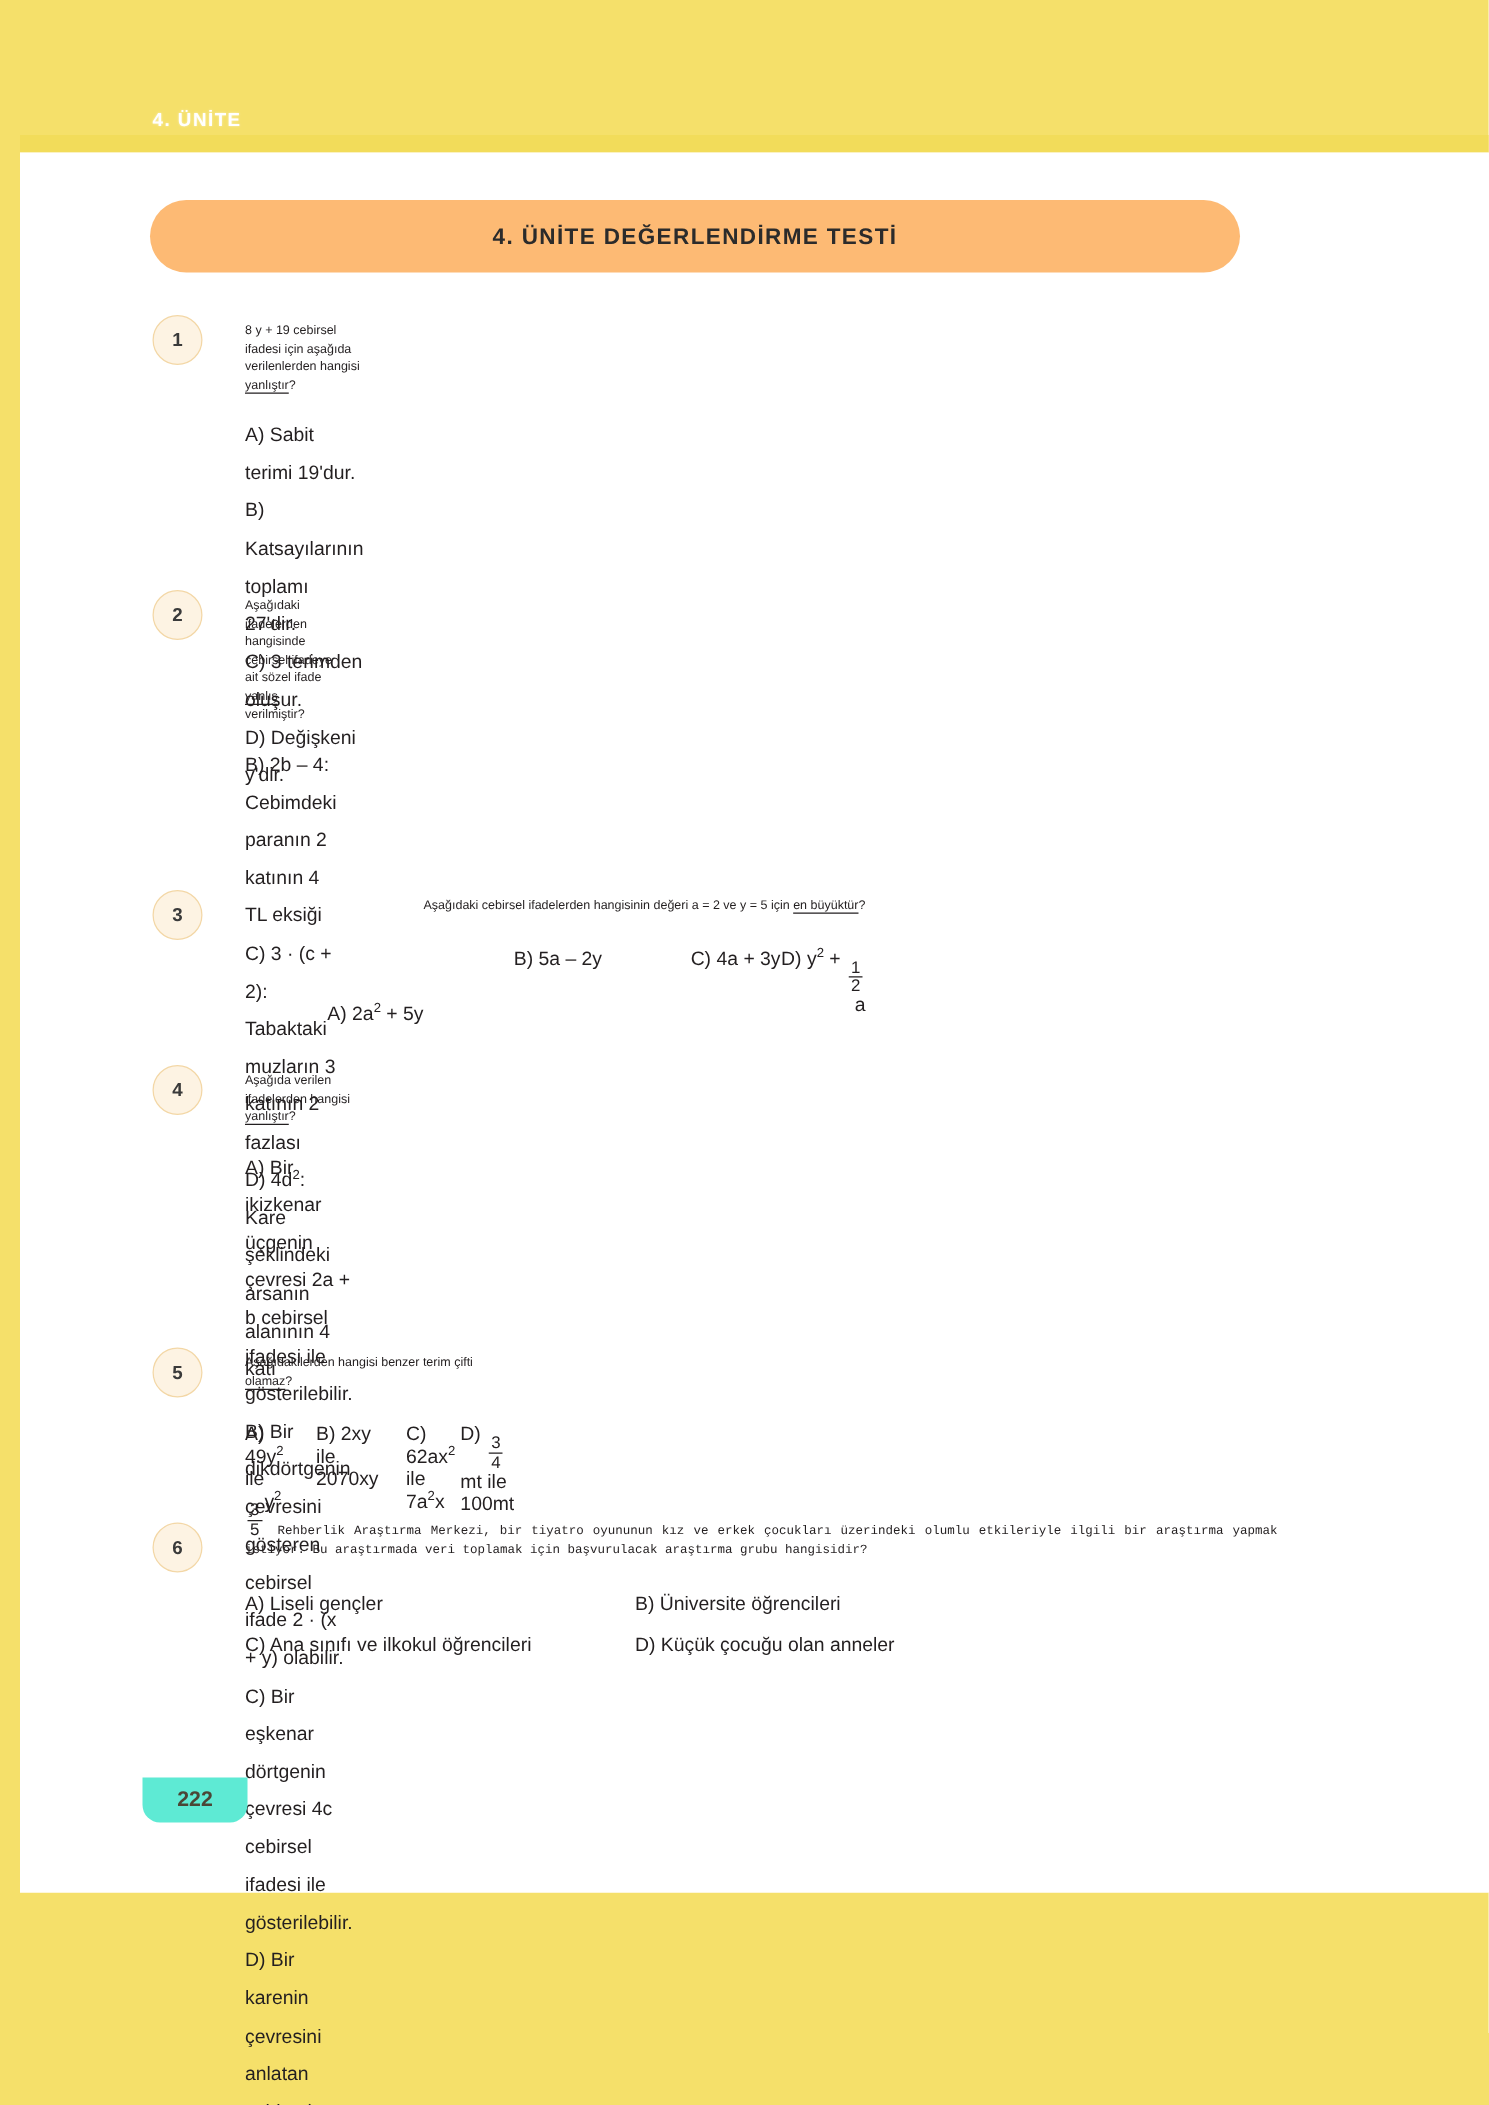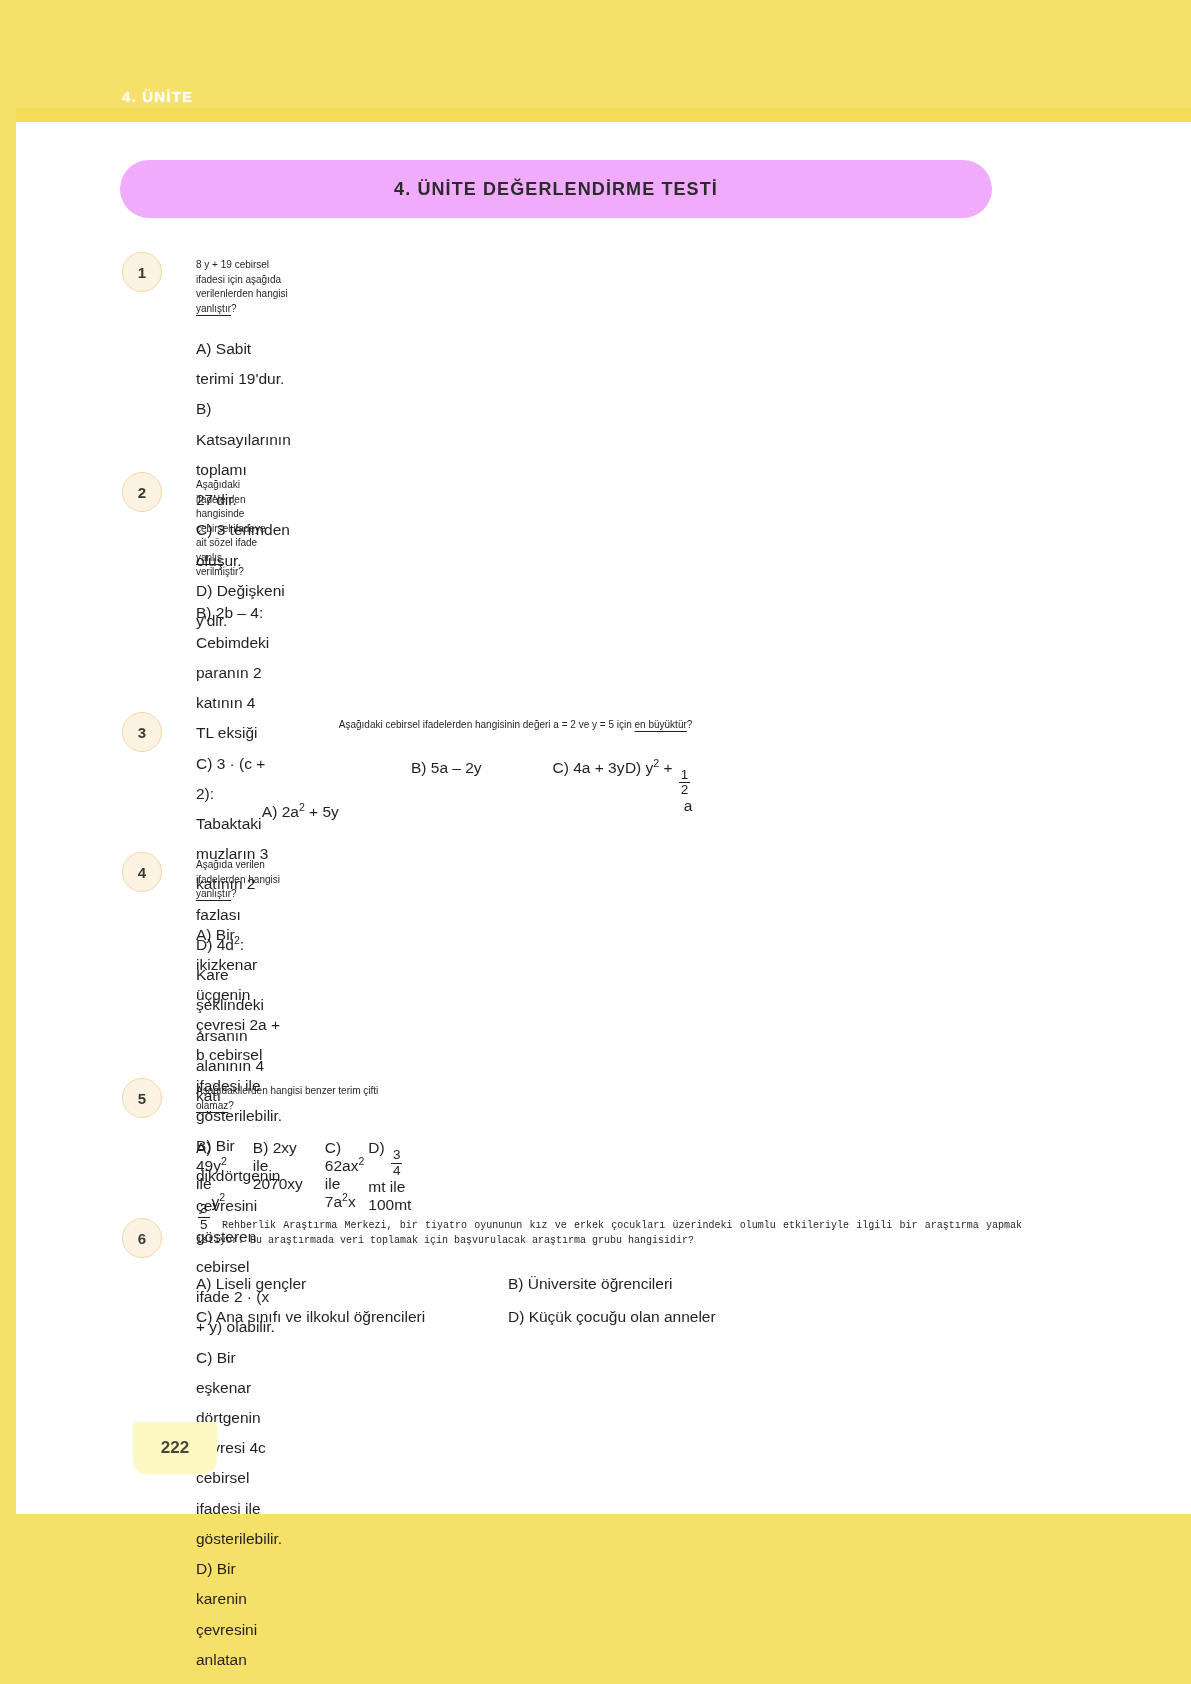--- a/index.html
+++ b/index.html
@@ -22,21 +22,21 @@
   }
   .unit-label{
     position:absolute;left:122px;top:88px;
     font-size:15px;font-weight:bold;letter-spacing:1.2px;
     color:#ffffff;
     text-shadow:0 0 2px rgba(255,255,255,.6);
   }
   
   .banner{
     position:absolute;left:120px;top:160px;width:872px;height:58px;
-    background:#f0abfc;border-radius:29px;
+    background:#fdba74;border-radius:29px;
     display:flex;align-items:center;justify-content:center;
   }
   .banner-text{
     font-size:18px;font-weight:bold;letter-spacing:1.1px;color:#2b2b2b;
   }
   
   .content{position:absolute;left:0;top:0;width:1191px;}
   .q{position:absolute;}
   .qnum{
     position:absolute;
@@ -53,22 +53,22 @@
   .u{text-decoration:underline;text-underline-offset:3px;}
   sup{font-size:.68em;vertical-align:super;line-height:0;}
   .frac{
     display:inline-flex;flex-direction:column;align-items:center;
     vertical-align:-0.48em;margin:0 2px;font-size:13.5px;line-height:1.05;
   }
   .frac .num{padding:0 2px;}
   .frac .den{padding:0 2px;border-top:1.3px solid #231f20;}
   
   .page-tab{
-    position:absolute;left:133px;top:1422px;width:84px;height:52px;
-    background:#fef9c3;border-radius:0 0 14px 14px;
+    position:absolute;left:114px;top:1422px;width:84px;height:36px;
+    background:#5eead4;border-radius:0 0 14px 14px;
     display:flex;align-items:center;justify-content:center;
   }
   .page-tab span{font-size:17px;font-weight:bold;color:#4b4636;}
 </style>
 </head>
 <body>
 
 <div class="page">
 
   <div class="top-band"></div>

